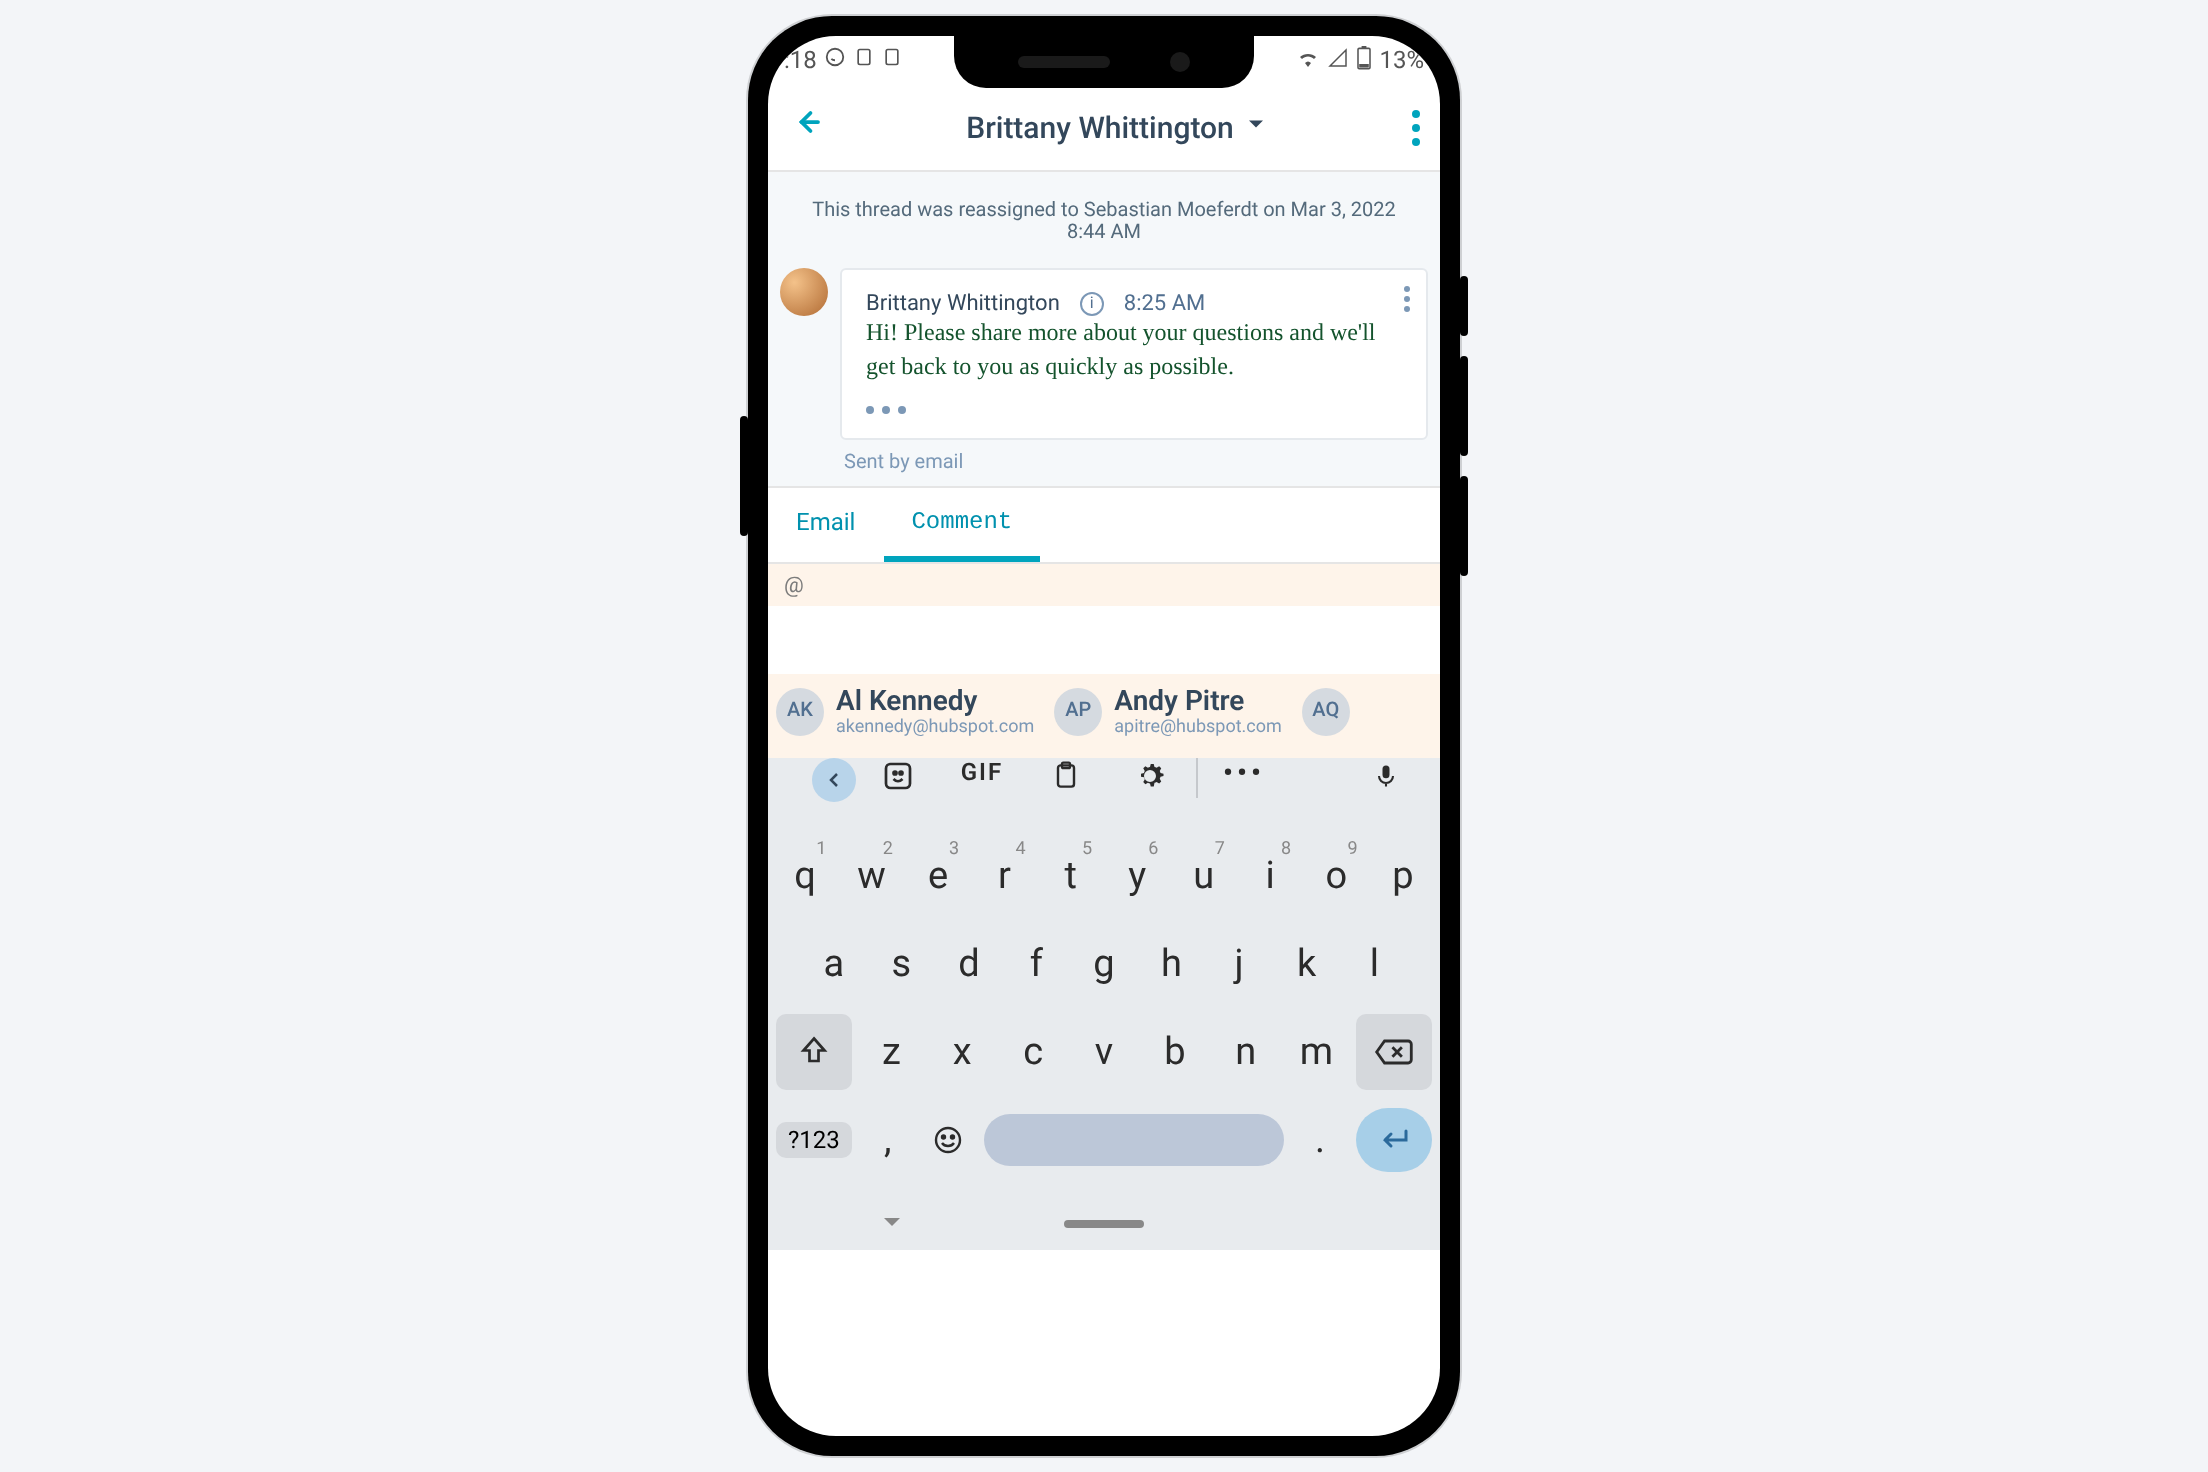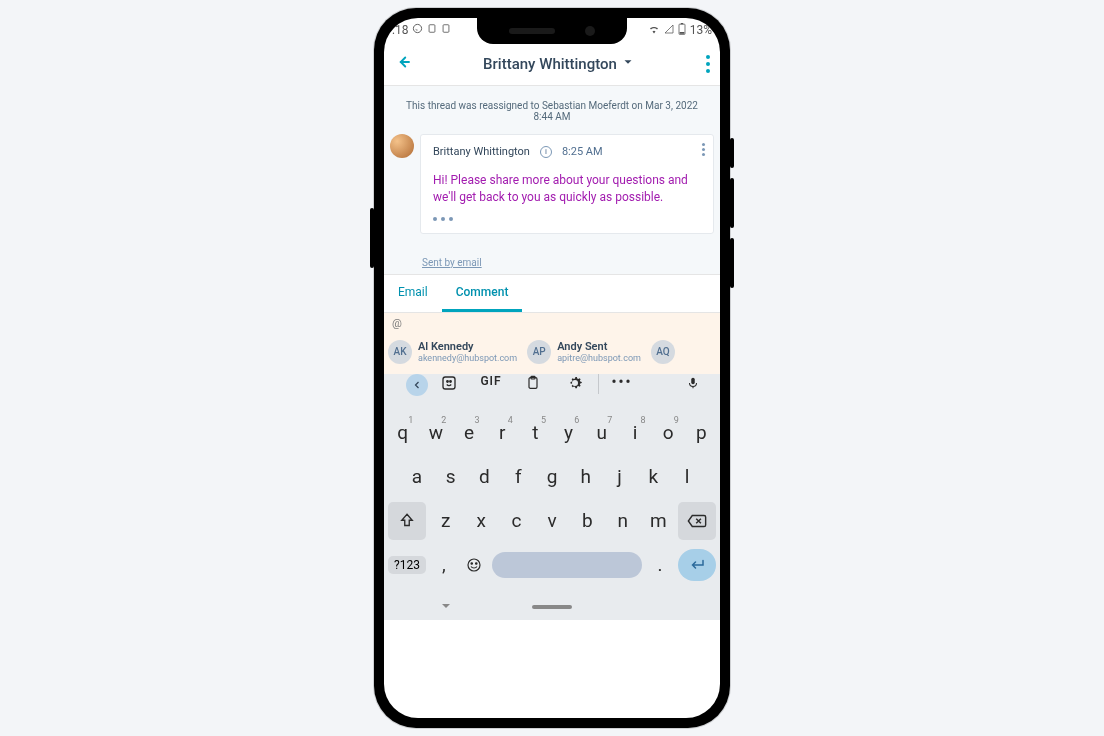--- a/index.html
+++ b/index.html
@@ -109,45 +109,45 @@
   .msg-card {
     flex:1; background:#fff; border:1px solid #e5e9ed;
     border-radius:3px; padding:10px 12px 12px 12px;
     position:relative;
   }
   .msg-head { display:flex; align-items:center; gap:10px; font-size:11px; color:#516f90; }
   .msg-head .name { color:#33475b; }
   .msg-head .info { width:12px;height:12px;border-radius:50%;border:1px solid #7c98b6;display:inline-flex;align-items:center;justify-content:center;font-size:8px; }
   .msg-card .more-v { position:absolute; right:8px; top:8px; display:flex; flex-direction:column; gap:2px;}
   .msg-card .more-v span{width:3px;height:3px;background:#7c98b6;border-radius:50%;}
-  .msg-body { margin-top:14px; font-size:12px; color:#a21caf; line-height:1.45; }
+  .msg-body { margin-top:0; font-size:12px; color:#14532d; line-height:1.45;font-family:Liberation Serif, serif; }
   .msg-ellipsis { margin-top:10px; display:flex; gap:4px; }
   .msg-ellipsis span { width:4px;height:4px;background:#7c98b6;border-radius:50%; }
-  .sent-by { font-size:10px; color:#7c98b6; margin:23px 0 0 32px;text-decoration:underline; }
+  .sent-by { font-size:10px; color:#7c98b6; margin:6px 0 0 32px; }
 
   .compose-tabs {
     display:flex; border-top:1px solid #e5e5e5; border-bottom:1px solid #e5e5e5;
     background:#fff; font-size:12px;
   }
   .compose-tabs .tab { padding:10px 14px; color:#0091ae; }
-  .compose-tabs .tab.active { border-bottom:3px solid #00a4bd; font-weight:500; }
+  .compose-tabs .tab.active { border-bottom:3px solid #00a4bd; font-weight:500;font-family:Liberation Mono, monospace; }
 
   .mention-bar { background:#fef4ea; padding:4px 8px; font-size:11px; color:#7c7c7c; }
   .contacts-strip {
     background:#fef4ea; display:flex; align-items:center;
-    padding:6px 4px 10px 4px; gap:10px; overflow:hidden;
+    padding:6px 4px 10px 4px; gap:10px; overflow:hidden;margin-top:34px;
   }
   .contact { display:flex; align-items:center; gap:6px; }
   .contact .av {
     width:24px;height:24px;border-radius:50%;
     background:#d5dae0; color:#516f90;
     display:flex;align-items:center;justify-content:center;
     font-size:10px;font-weight:500;
   }
-  .contact .txt .n { font-size:11px; color:#33475b; font-weight:600; }
+  .contact .txt .n { font-size:14px; color:#33475b; font-weight:600; }
   .contact .txt .e { font-size:9px; color:#7c98b6; }
 
   
   .kb { background:#e8ebee; }
   .kb-tool { display:flex; align-items:flex-start; height:38px; padding:0 6px; gap:0;margin-left:16px; }
   .kb-tool .chev {
     width:22px;height:22px;border-radius:50%;background:#b8d4ea;
     display:flex;align-items:center;justify-content:center;font-size:13px;color:#33475b;
   }
   .kb-tool .tool { flex:0 0 auto; width:42px; display:flex; justify-content:center; color:#2b2b2b; font-size:14px; font-weight:600; }
@@ -297,21 +297,21 @@
       <div class="contact">
         <div class="av">AK</div>
         <div class="txt">
           <div class="n">Al Kennedy</div>
           <div class="e">akennedy@hubspot.com</div>
         </div>
       </div>
       <div class="contact">
         <div class="av">AP</div>
         <div class="txt">
-          <div class="n">Andy Sent</div>
+          <div class="n">Andy Pitre</div>
           <div class="e">apitre@hubspot.com</div>
         </div>
       </div>
       <div class="contact">
         <div class="av">AQ</div>
       </div>
     </div>
 
     <div class="kb">
       <div class="kb-tool">

